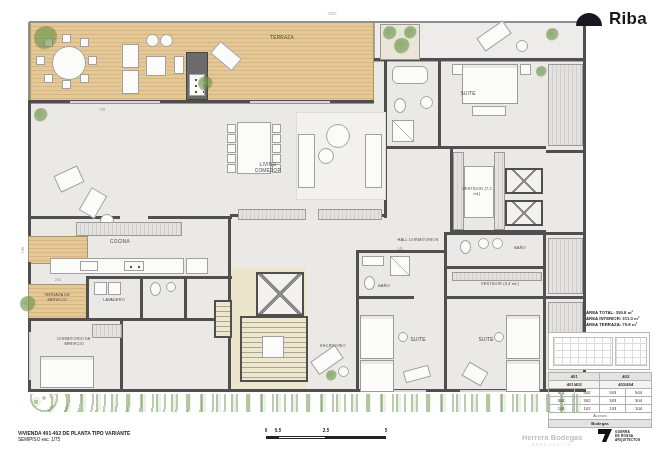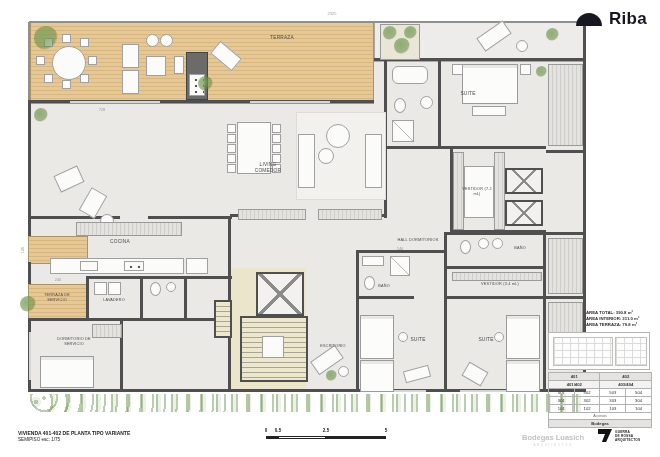--- a/index.html
+++ b/index.html
@@ -318,21 +318,21 @@
     <span class="tick" style="left:60px;">2.5</span>
     <span class="tick" style="left:120px;">5</span>
     <div class="sbar">
       <div class="s1"></div>
       <div class="s2"></div>
       <div class="s3"></div>
     </div>
   </div>
 
   <div class="herr">
-    <div class="n">Bodegas Luasich</div>
+    <div class="n">Herrera Bodegas</div>
     <div class="sub">ARQUITECTOS</div>
   </div>
 
   <div class="gdr">
     <div class="g7"></div>
     <div class="tx">
       <div>GUERRA</div>
       <div>DE ROSSA</div>
       <div>ARQUITECTOS</div>
     </div>

